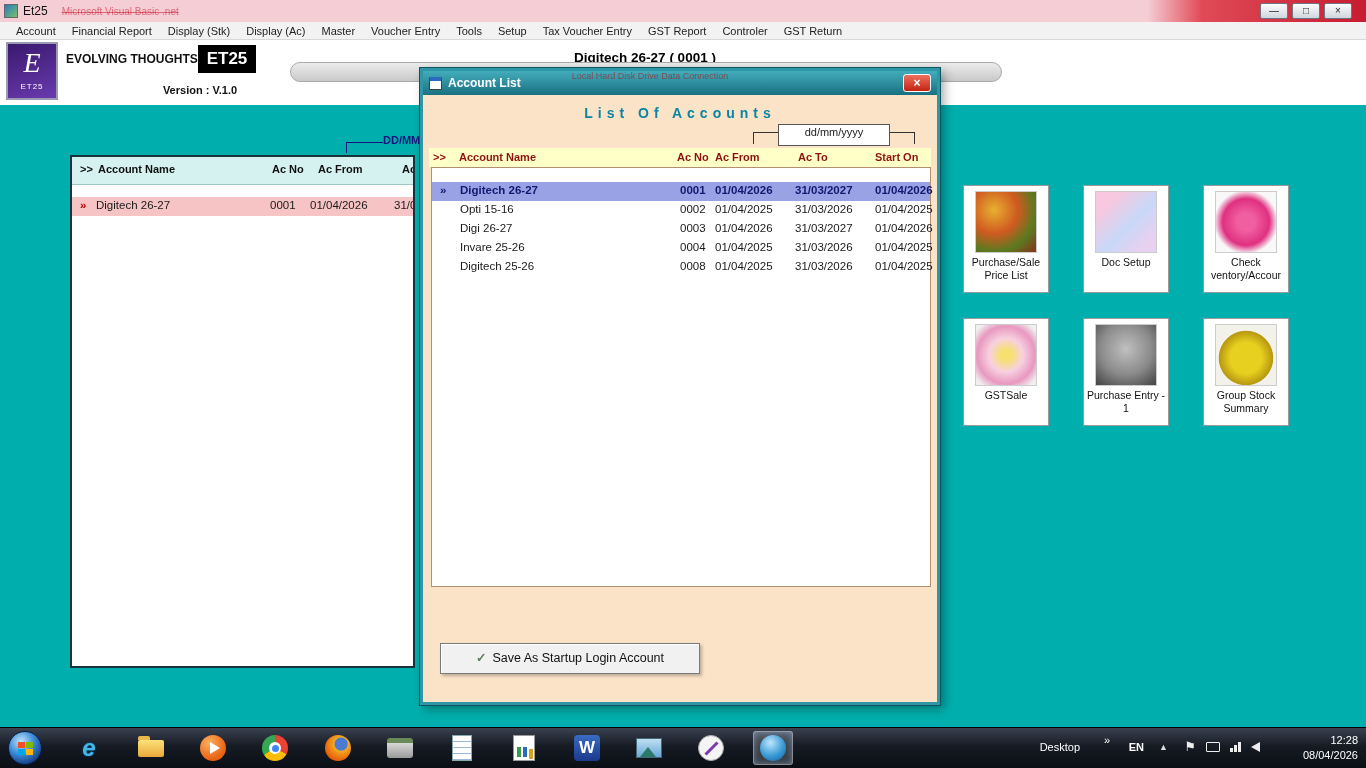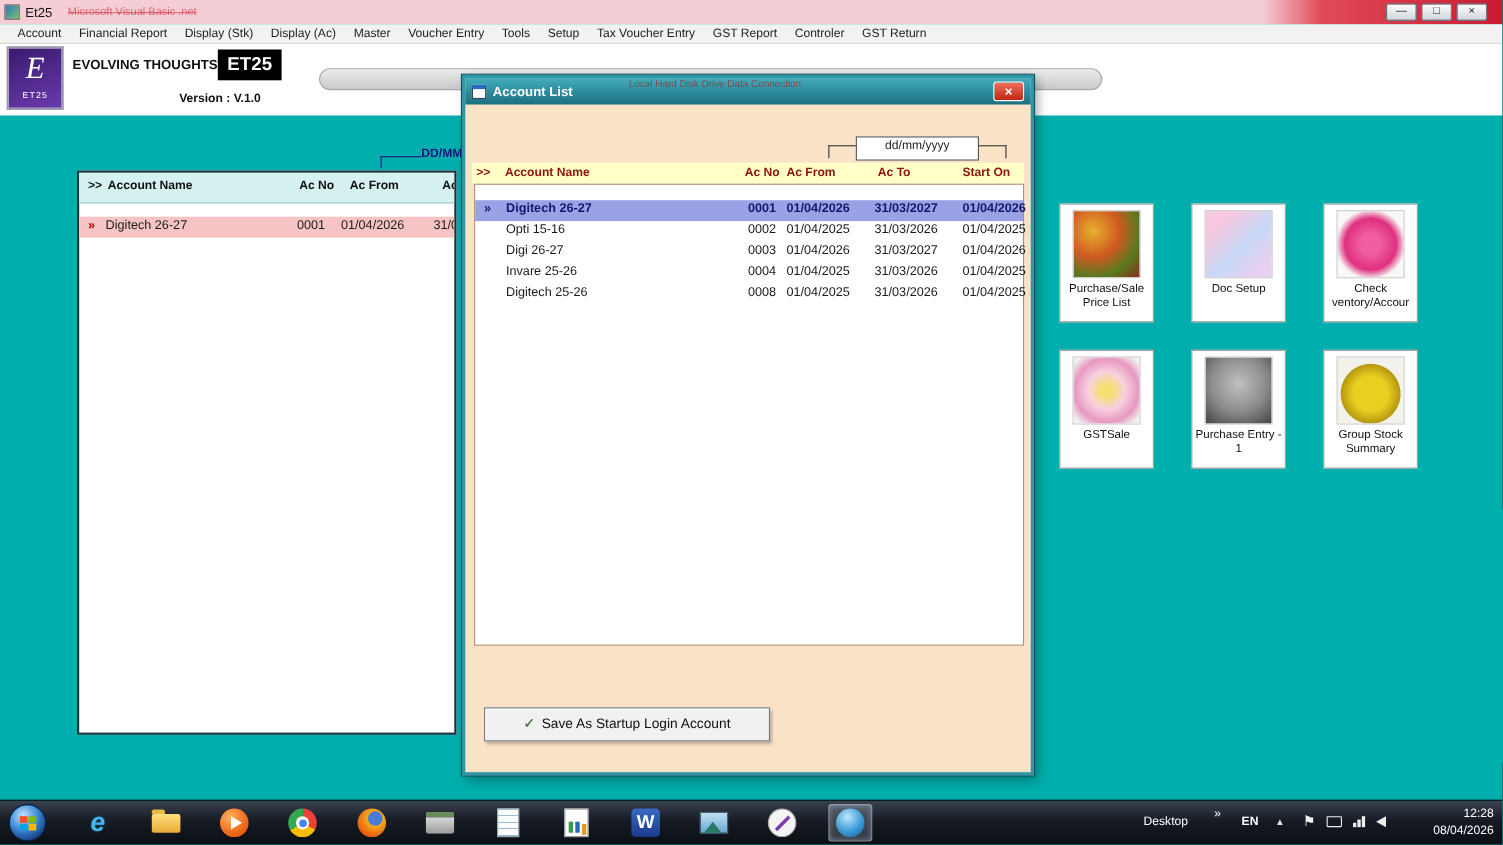--- a/index.html
+++ b/index.html
@@ -174,20 +174,21 @@
   </div>
 
   <div class="header">
     <div class="logo">
       <span class="logo-mono">E</span>
       <span class="logo-cap">ET25</span>
     </div>
     <div class="brand">EVOLVING THOUGHTS</div>
     <div class="product-badge">ET25</div>
     <div class="version">Version : V.1.0</div>
+    <div class="company-title">Digitech 26-27  ( 0001 )</div>
     <div class="status-pill"></div>
   </div>
 
   <div class="status-ghost">Local Hard Disk Drive Data Connection</div>
 
   <div class="dd-label-main">DD/MM</div>
   <div class="dd-bracket-main"></div>
 
   <div class="left-panel">
     <div class="lp-header">
@@ -230,20 +231,21 @@
     <div class="tile-img img-butterfly"></div>
     <div class="tile-cap">Group Stock Summary</div>
   </div>
 
   <div class="dialog">
     <div class="dlg-titlebar">
       <div class="dlg-icon"></div>
       <span class="dlg-title">Account List</span>
       <div class="dlg-close">×</div>
     </div>
+    <div class="dlg-heading">List Of Accounts</div>
 
     <div class="dd-box">dd/mm/yyyy</div>
     <div class="dd-bracket-l"></div>
     <div class="dd-bracket-r"></div>
 
     <div class="dlg-colhead">
       <span class="ch" style="left:4px">&gt;&gt;</span>
       <span class="ch" style="left:30px">Account Name</span>
       <span class="ch" style="left:248px">Ac No</span>
       <span class="ch" style="left:286px">Ac From</span>

